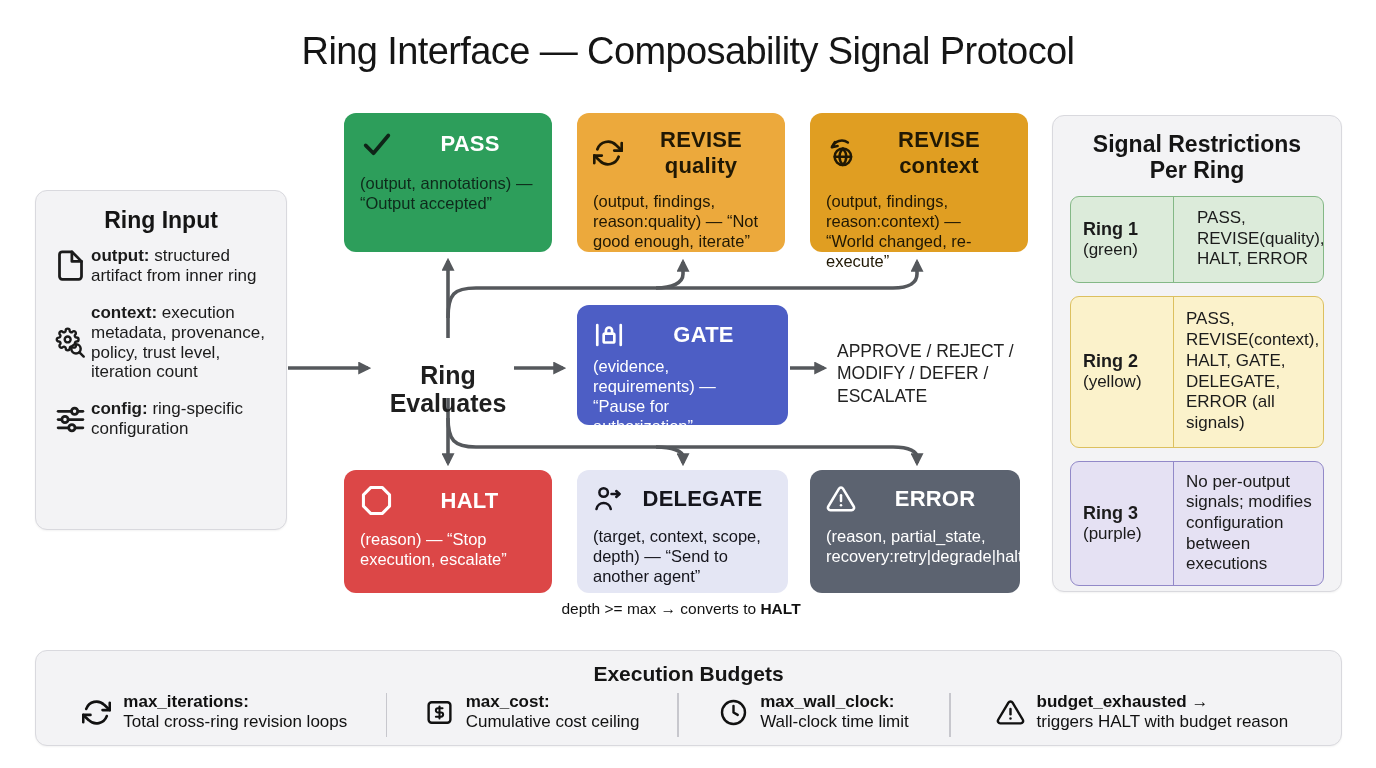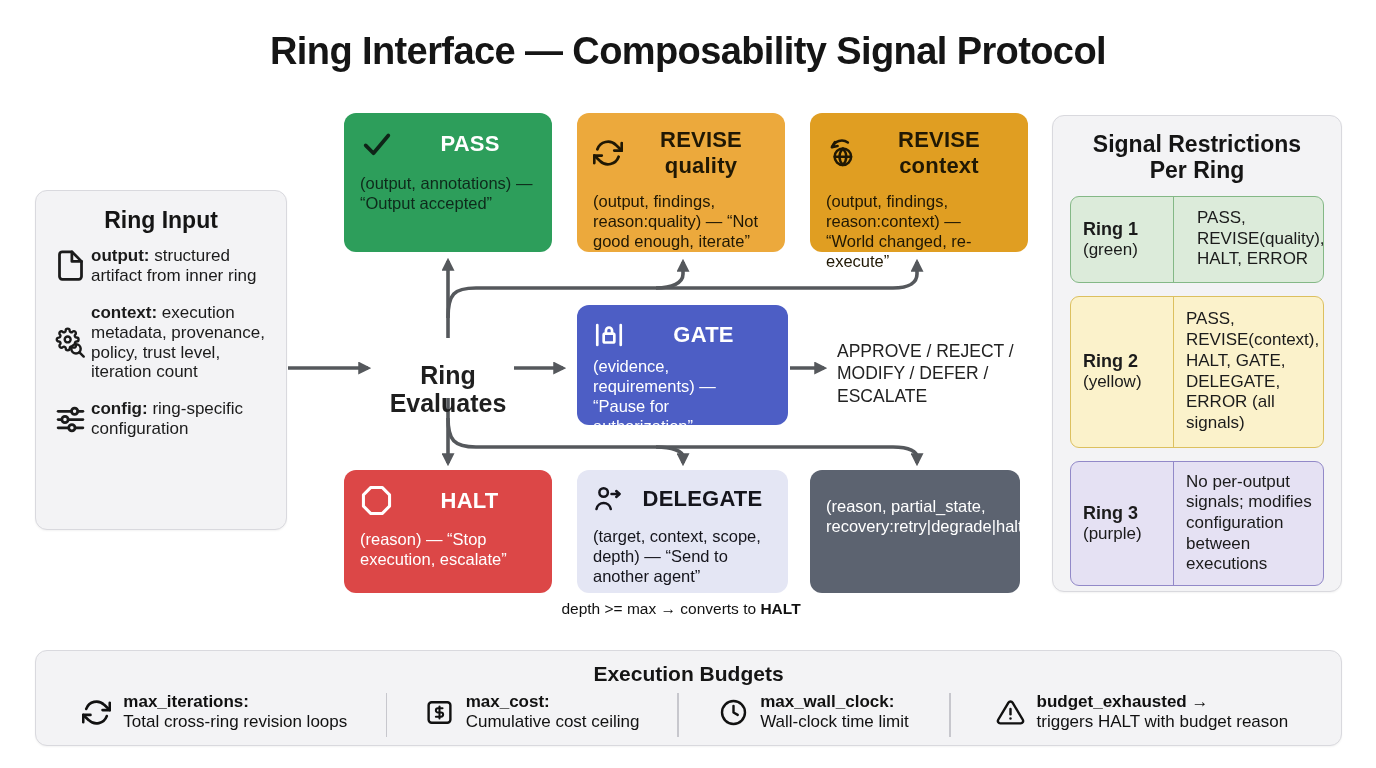--- a/index.html
+++ b/index.html
@@ -1,20 +1,20 @@
 <!DOCTYPE html>
 <html><head>
 <meta charset="utf-8">
 <style>
   html,body{margin:0;padding:0;background:#fff;}
   .canvas{position:relative;width:1376px;height:768px;background:#ffffff;
     font-family:"Liberation Sans", sans-serif;overflow:hidden;color:#1a1a1a;}
 
   .main-title{position:absolute;top:30px;left:0;width:100%;text-align:center;
-    font-size:38px;font-weight:700;letter-spacing:-0.6px;color:#151515;}
+    font-size:38px;font-weight:400;letter-spacing:-0.6px;color:#151515;}
 
   .panel{position:absolute;background:#f3f3f5;border:1.5px solid #d9d9de;
     border-radius:12px;box-sizing:border-box;box-shadow:0 1px 2px rgba(0,0,0,.05);}
 
   
   .ring-input{left:35px;top:190px;width:252px;height:340px;}
   .panel-title{text-align:center;font-size:23px;font-weight:700;margin:16px 6px 8px;color:#151515;}
   .input-items{display:flex;flex-direction:column;gap:17px;padding:4px 14px 0 18px;}
   .input-item{display:flex;gap:4px;align-items:center;}
   .input-item svg{width:33px;height:33px;flex:none;color:#1b1b1b;}
@@ -240,20 +240,28 @@
         <path d="M2.8 20a5.8 5.8 0 0 1 11.4 0"></path>
         <line x1="14.8" y1="8" x2="21" y2="8"></line>
         <polyline points="18.6 5.6 21.2 8 18.6 10.4"></polyline>
       </svg>
       <div class="card-title">DELEGATE</div>
     </div>
     <div class="card-body">(target, context, scope, depth) — “Send to another agent”</div>
   </div>
 
   <div class="card card-error">
+    <div class="card-head">
+      <svg viewBox="0 0 24 24" stroke="currentColor" stroke-width="2" fill="none" stroke-linecap="round" stroke-linejoin="round">
+        <path d="M10.29 3.86 1.82 18a2 2 0 0 0 1.71 3h16.94a2 2 0 0 0 1.71-3L13.71 3.86a2 2 0 0 0-3.42 0z"></path>
+        <line x1="12" y1="9" x2="12" y2="13.5"></line>
+          <line x1="12" y1="17" x2="12.01" y2="17"></line>
+      </svg>
+      <div class="card-title">ERROR</div>
+    </div>
     <div class="card-body">(reason, partial_state, recovery:retry|degrade|halt)</div>
   </div>
 
   <div class="gate-outcomes">APPROVE / REJECT / MODIFY / DEFER / ESCALATE</div>
 
   <div class="delegate-note">
     <span>depth &gt;= max → converts to </span><b>HALT</b>
   </div>
 
   <div class="panel restrictions">

